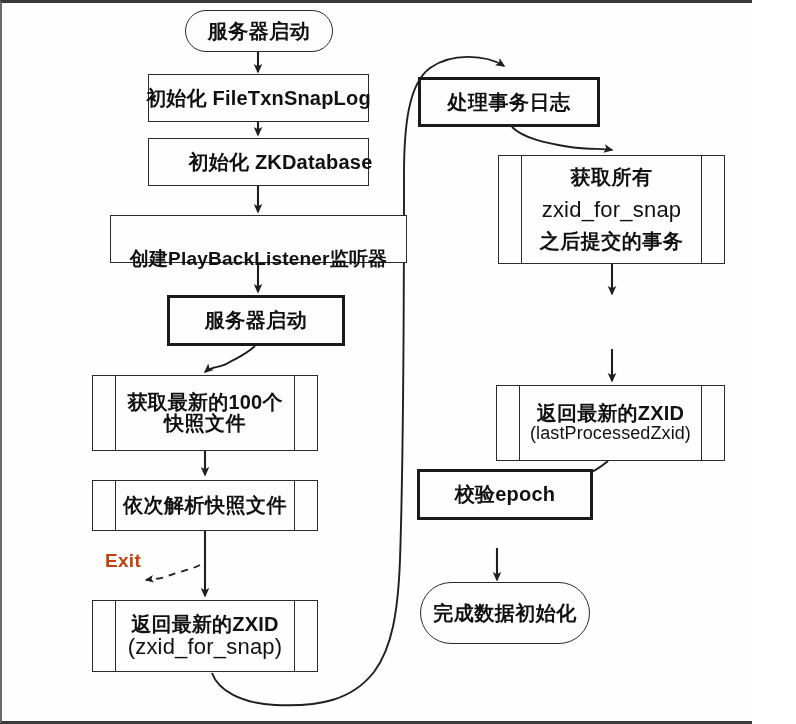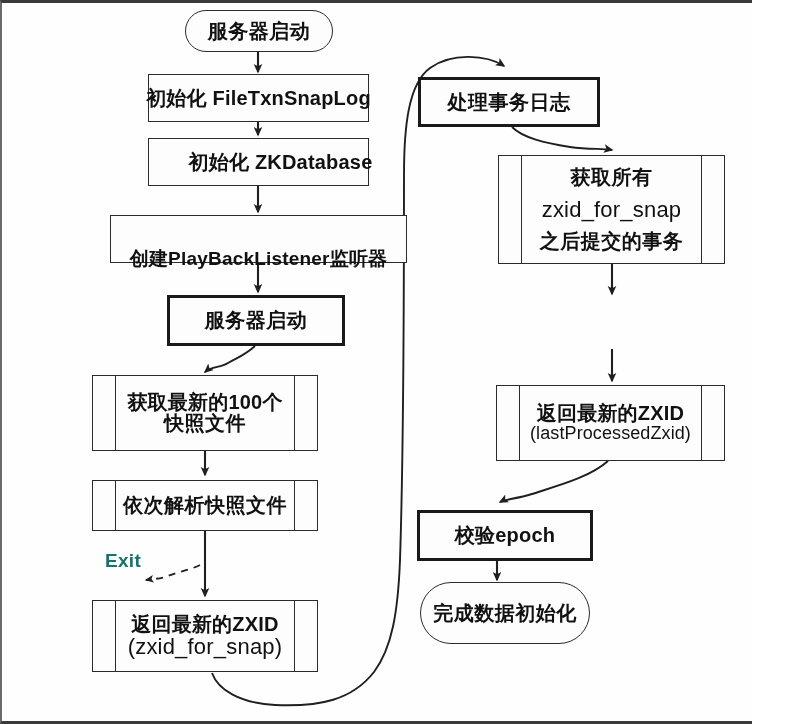--- a/index.html
+++ b/index.html
@@ -77,21 +77,21 @@
     white-space: nowrap;
   }
   .ln-zh { font-size: 20px; letter-spacing: 0.5px; font-weight: 600; }
   .ln-mix { font-size: 20px; letter-spacing: 0.2px; font-weight: 600; }
   .ln-mono { font-size: 22px; letter-spacing: 0.2px; font-weight: 500; }
   .ln-small { font-size: 18px; letter-spacing: 0.1px; font-weight: 500; }
   .gap-2 .line + .line { margin-top: 0; }
   .gap-3 .line + .line { margin-top: 10px; }
   .edge-label {
     position: absolute;
-    color: #0f766e;
+    color: #c2410c;
     font-size: 19px;
     font-weight: 600;
     letter-spacing: 0.3px;
   }
 </style>
 </head>
 <body>
 
 <div id="canvas">
 
@@ -186,21 +186,21 @@
     <span class="line ln-mono">zxid_for_snap</span>
     <span class="line ln-zh">之后提交的事务</span>
   </div>
 
 
   <div class="node subr gap-2" style="left:496px; top:385px; width:229px; height:76px;">
     <span class="line ln-mix">返回最新的ZXID</span>
     <span class="line ln-small">(lastProcessedZxid)</span>
   </div>
 
-  <div class="node proc-bold" style="left:417px; top:510px; width:176px; height:51px;">
+  <div class="node proc-bold" style="left:417px; top:469px; width:176px; height:51px;">
     <span class="line ln-mix">校验epoch</span>
   </div>
 
   <div class="node term" style="left:420px; top:582px; width:170px; height:62px;">
     <span class="line ln-zh">完成数据初始化</span>
   </div>
 
 </div>
 
 </body></html>

